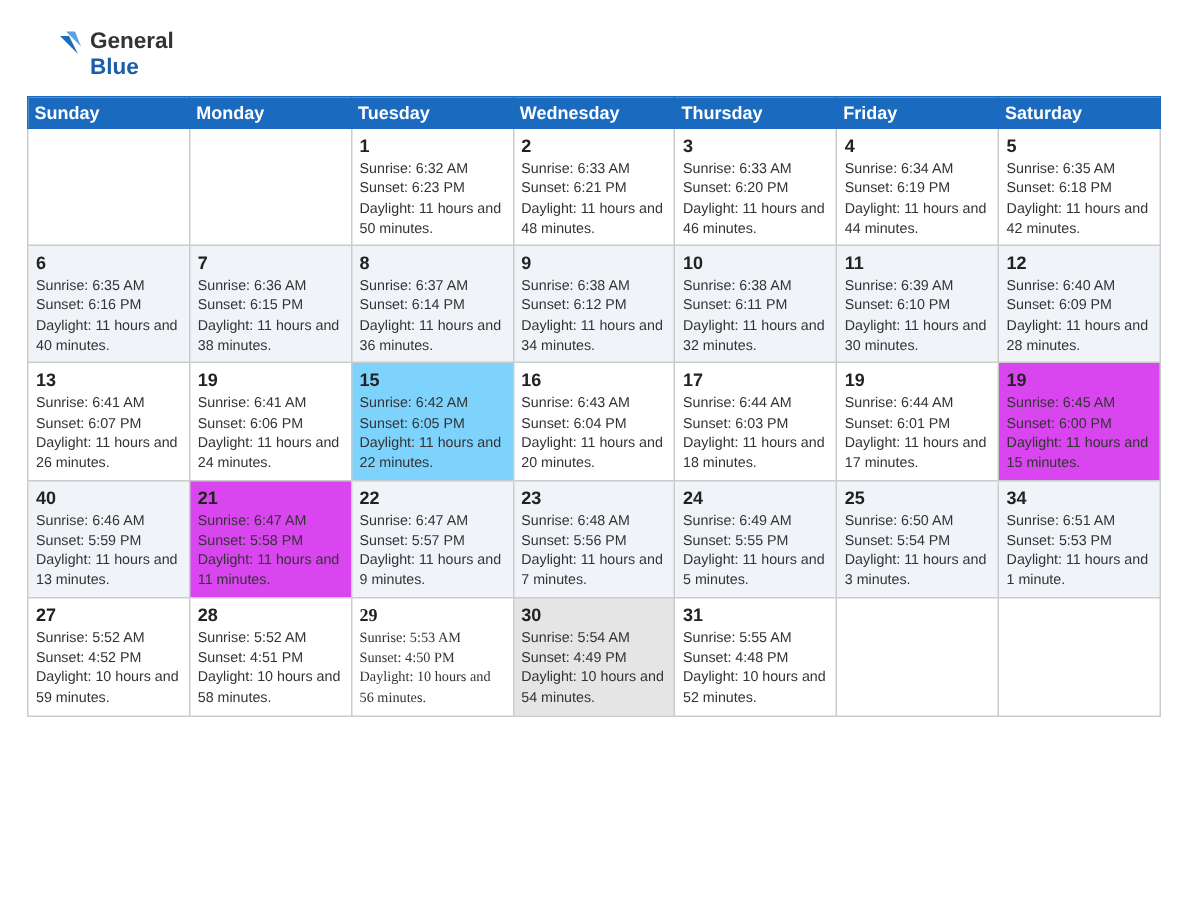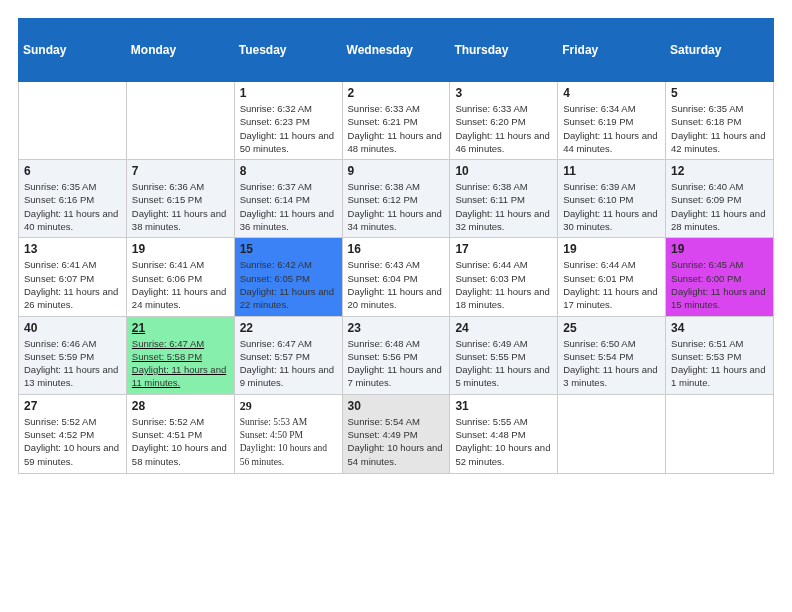--- a/index.html
+++ b/index.html
@@ -42,21 +42,21 @@
       font-weight: normal;
     }
     .calendar {
       width: 100%;
       border-collapse: collapse;
       font-size: 10.5px;
     }
     .calendar th {
       background: #1a6bbf;
       color: #fff;
-      padding: 24px 4px;
+      padding: 3px 4px;
       text-align: left;
       font-size: 12px;
       font-weight: bold;
       border: 1px solid #1a6bbf;
     }
     .calendar td {
       border: 1px solid #ccc;
       vertical-align: top;
       padding: 4px 5px;
       width: calc(100% / 7);
@@ -82,20 +82,39 @@
       line-height: 1.4;
     }
     .empty-cell {
       background: #fff !important;
     }
   </style>
 </head>
 <body>
 
 <div class="page">
+  <div class="header">
+    <div class="logo">
+  <div style="display:flex;align-items:center;gap:6px;">
+    <svg width="36" height="36" viewBox="0 0 36 36">
+      <rect width="36" height="36" fill="none"></rect>
+      <polygon points="22,6 34,18 28,6" fill="#1a6bbf"></polygon>
+      <polygon points="26,3 36,13 32,3" fill="#5ba4e0"></polygon>
+    </svg>
+    <div>
+      <div style="font-size:15px;font-weight:bold;color:#333;line-height:1.15;">General</div>
+      <div style="font-size:15px;font-weight:bold;color:#1a5fa8;line-height:1.15;">Blue</div>
+    </div>
+  </div>
+</div>
+    <div class="title-block">
+      <div class="month-title"></div>
+      <div class="location-title"></div>
+    </div>
+  </div>
 
   <table class="calendar">
     <thead>
       <tr>
         <th>Sunday</th>
         <th>Monday</th>
         <th>Tuesday</th>
         <th>Wednesday</th>
         <th>Thursday</th>
         <th>Friday</th>
@@ -187,21 +206,21 @@
         <div class="day-info">
           Sunrise: 6:41 AM<br>Sunset: 6:07 PM<br>Daylight: 11 hours and 26 minutes.
         </div>
       </td>
           <td style="background: rgb(255, 255, 255);">
         <span class="day-number">19</span>
         <div class="day-info">
           Sunrise: 6:41 AM<br>Sunset: 6:06 PM<br>Daylight: 11 hours and 24 minutes.
         </div>
       </td>
-          <td style="background: #3b82f6;">
+          <td style="background: #7dd3fc;">
         <span class="day-number">15</span>
         <div class="day-info">
           Sunrise: 6:42 AM<br>Sunset: 6:05 PM<br>Daylight: 11 hours and 22 minutes.
         </div>
       </td>
           <td style="background: rgb(255, 255, 255);">
         <span class="day-number">16</span>
         <div class="day-info">
           Sunrise: 6:43 AM<br>Sunset: 6:04 PM<br>Daylight: 11 hours and 20 minutes.
         </div>
@@ -225,21 +244,21 @@
         </div>
       </td>
         </tr>
         <tr>
           <td style="background: rgb(240, 244, 249);">
         <span class="day-number">40</span>
         <div class="day-info">
           Sunrise: 6:46 AM<br>Sunset: 5:59 PM<br>Daylight: 11 hours and 13 minutes.
         </div>
       </td>
-          <td style="background: #86efac; text-decoration: underline;">
+          <td style="background: #d946ef;">
         <span class="day-number">21</span>
         <div class="day-info">
           Sunrise: 6:47 AM<br>Sunset: 5:58 PM<br>Daylight: 11 hours and 11 minutes.
         </div>
       </td>
           <td style="background: rgb(240, 244, 249);">
         <span class="day-number">22</span>
         <div class="day-info">
           Sunrise: 6:47 AM<br>Sunset: 5:57 PM<br>Daylight: 11 hours and 9 minutes.
         </div>

